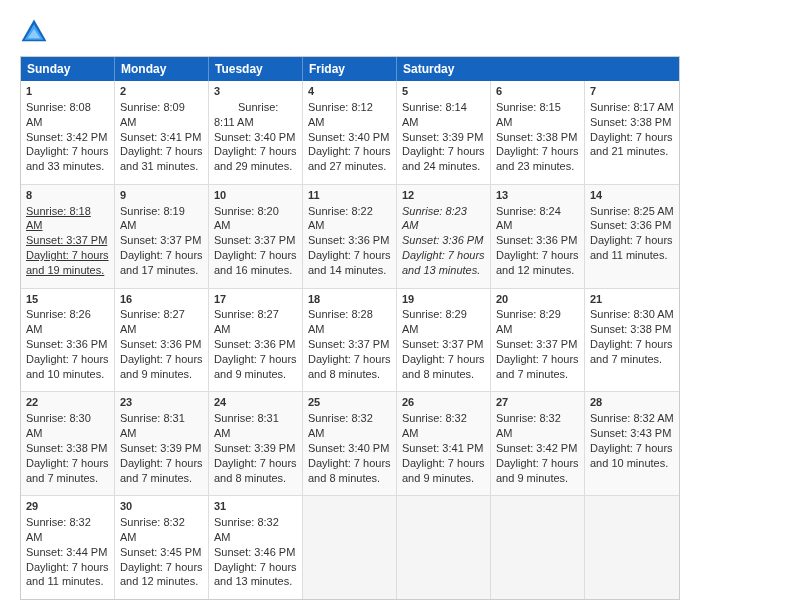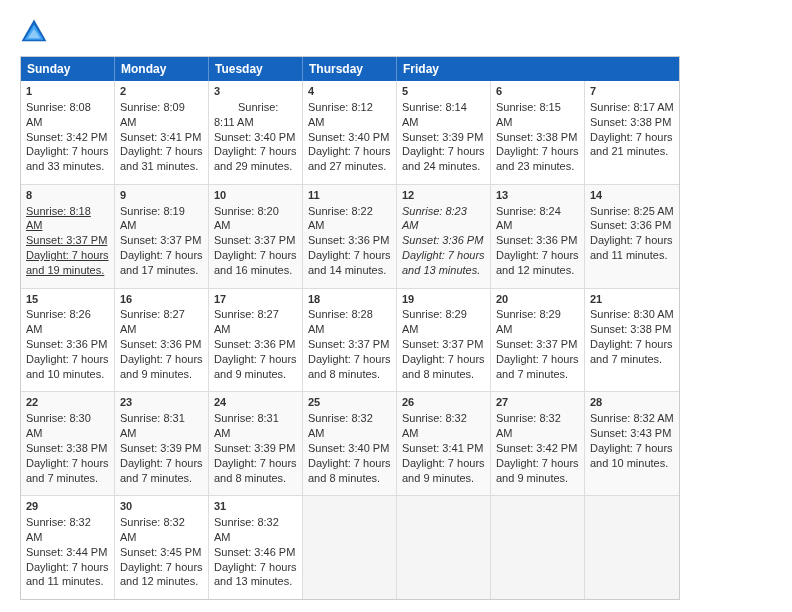--- a/index.html
+++ b/index.html
@@ -130,22 +130,22 @@
       <div class="month-title"></div>
       <div class="subtitle"></div>
     </div>
   </div>
 
   <div class="calendar">
     <div class="cal-header-row">
     <div class="cal-header-cell">Sunday</div>
         <div class="cal-header-cell">Monday</div>
         <div class="cal-header-cell">Tuesday</div>
-        <div class="cal-header-cell">Thursday</div>
         <div class="cal-header-cell">Friday</div>
+        <div class="cal-header-cell">Saturday</div>
       </div>
     <div class="cal-body">
     <div class="cal-week">
           <div class="cal-cell"><span class="day-num">1</span><span class="cell-text" style="white-space: pre-line;">Sunrise: 8:08 AM
 Sunset: 3:42 PM
 Daylight: 7 hours and 33 minutes.</span></div>
           <div class="cal-cell"><span class="day-num">2</span><span class="cell-text" style="white-space: pre-line;">Sunrise: 8:09 AM
 Sunset: 3:41 PM
 Daylight: 7 hours and 31 minutes.</span></div>
           <div class="cal-cell"><span class="day-num">3</span><span class="cell-text" style="white-space: pre-line; margin-left: 24px;">Sunrise: 8:11 AM

